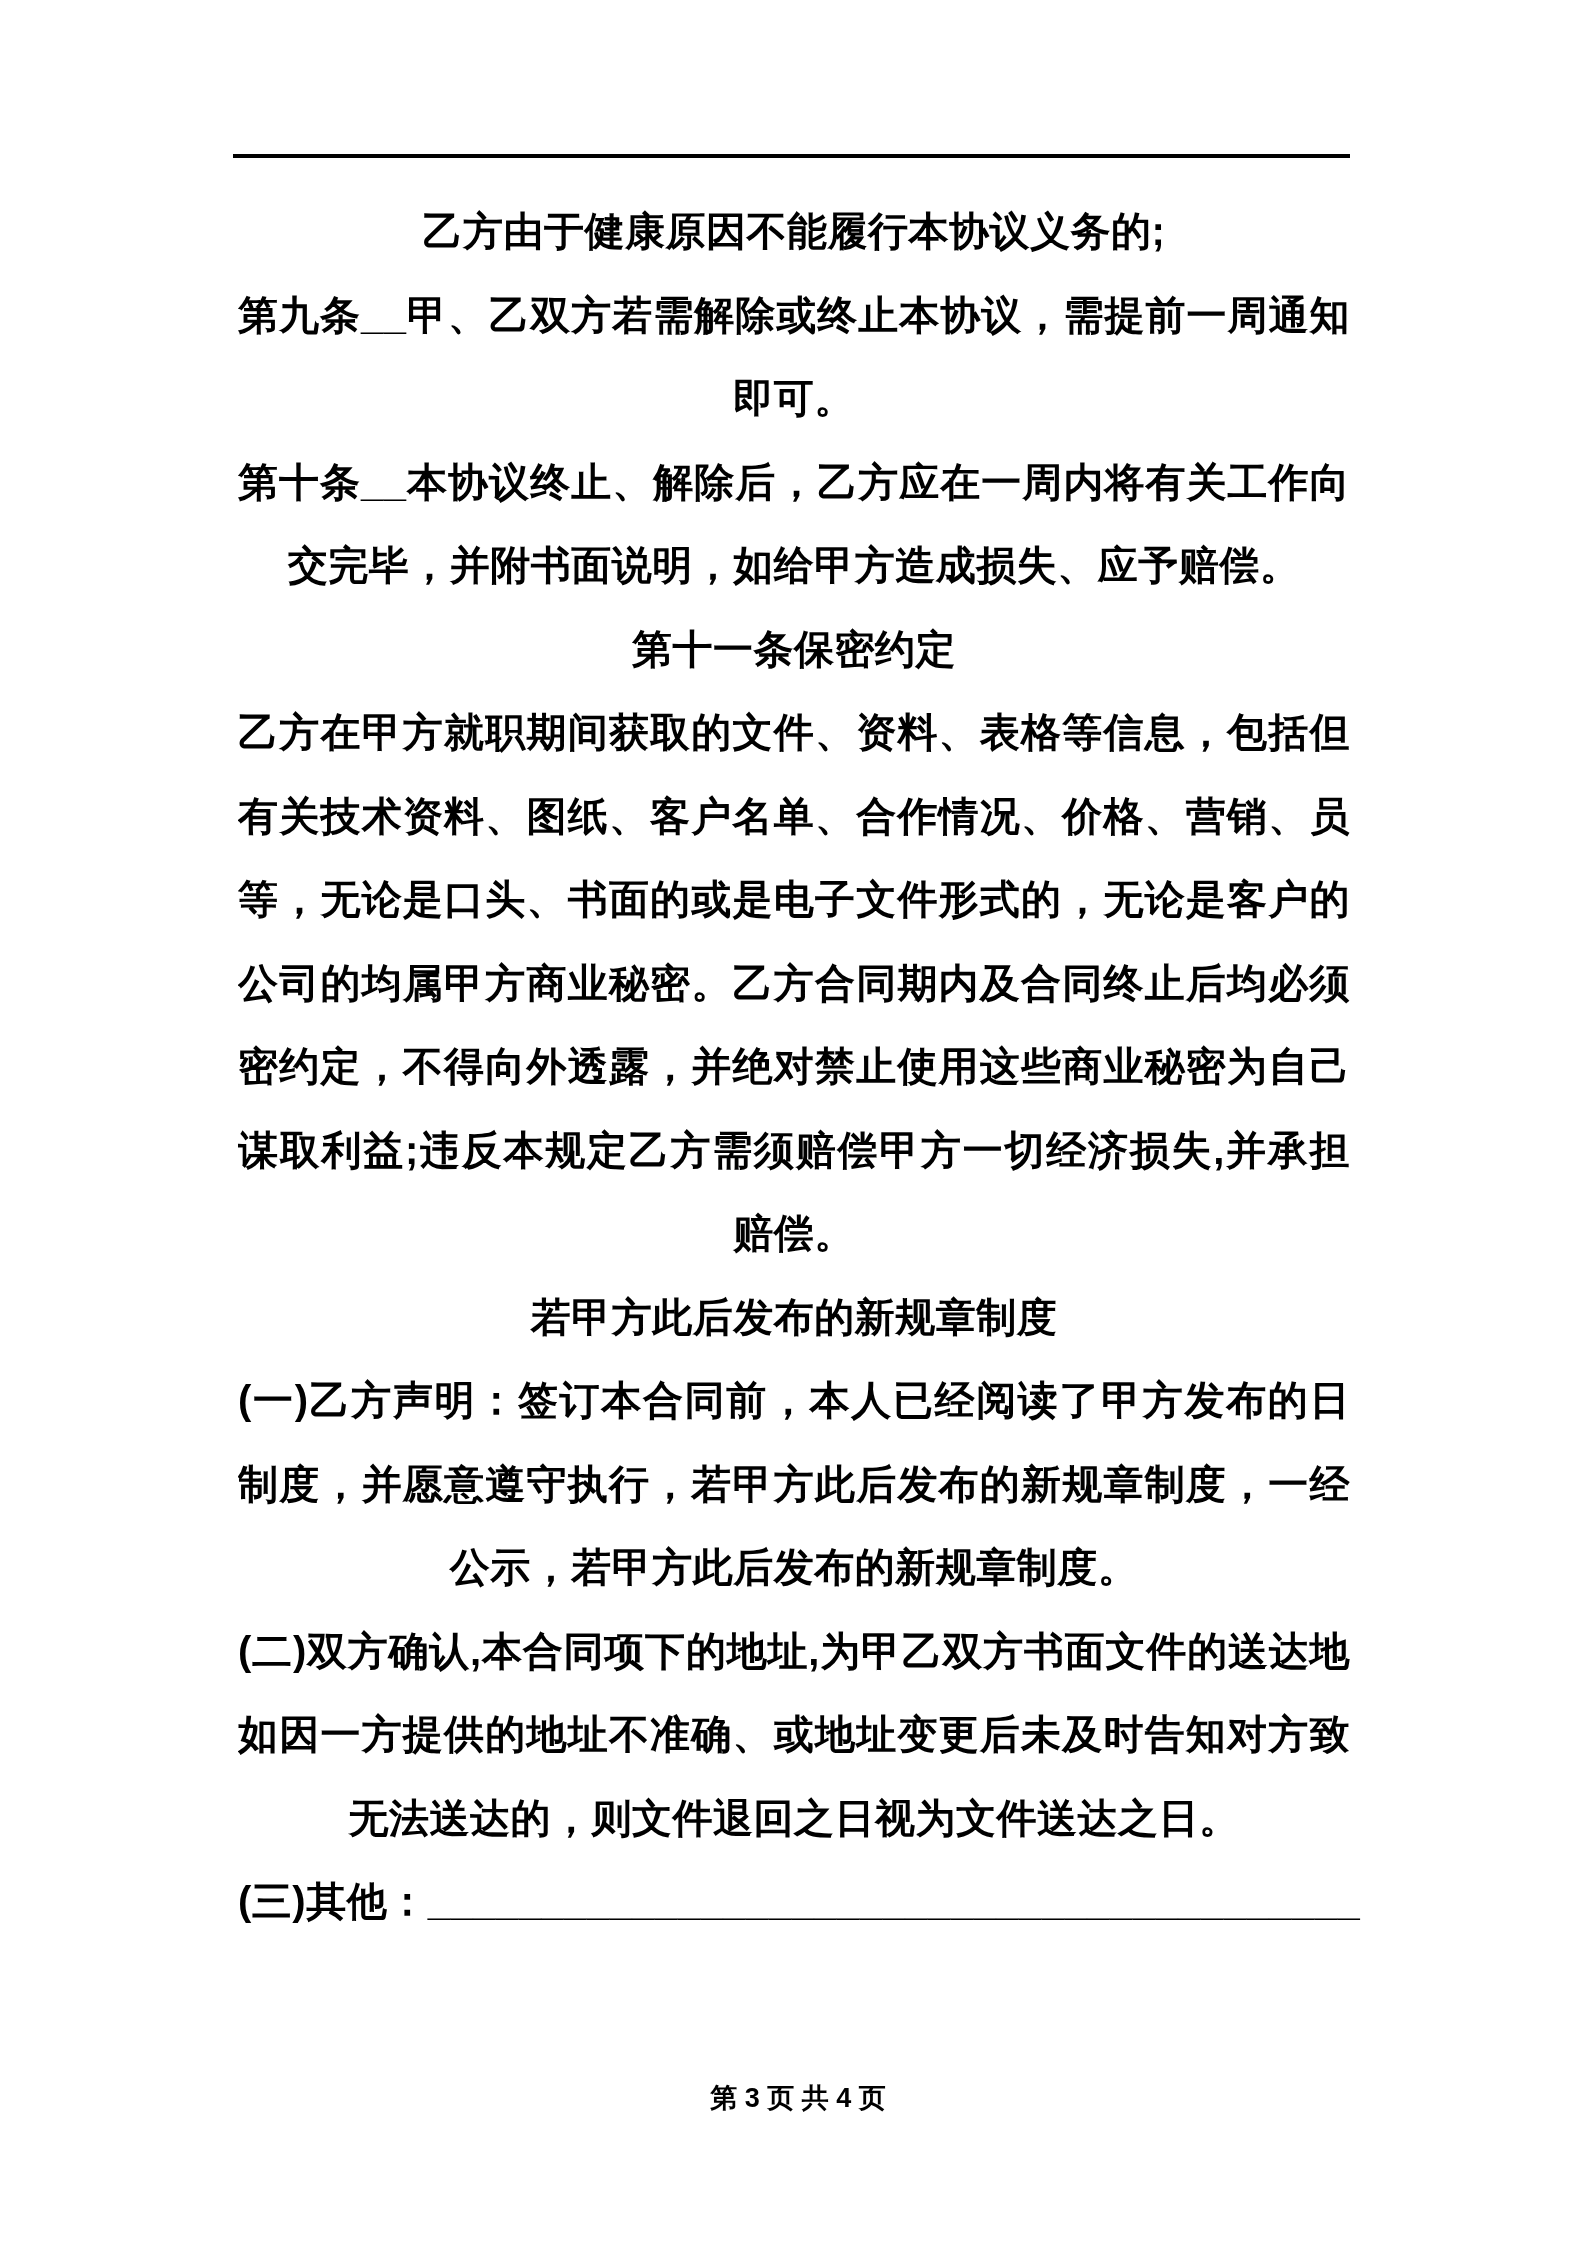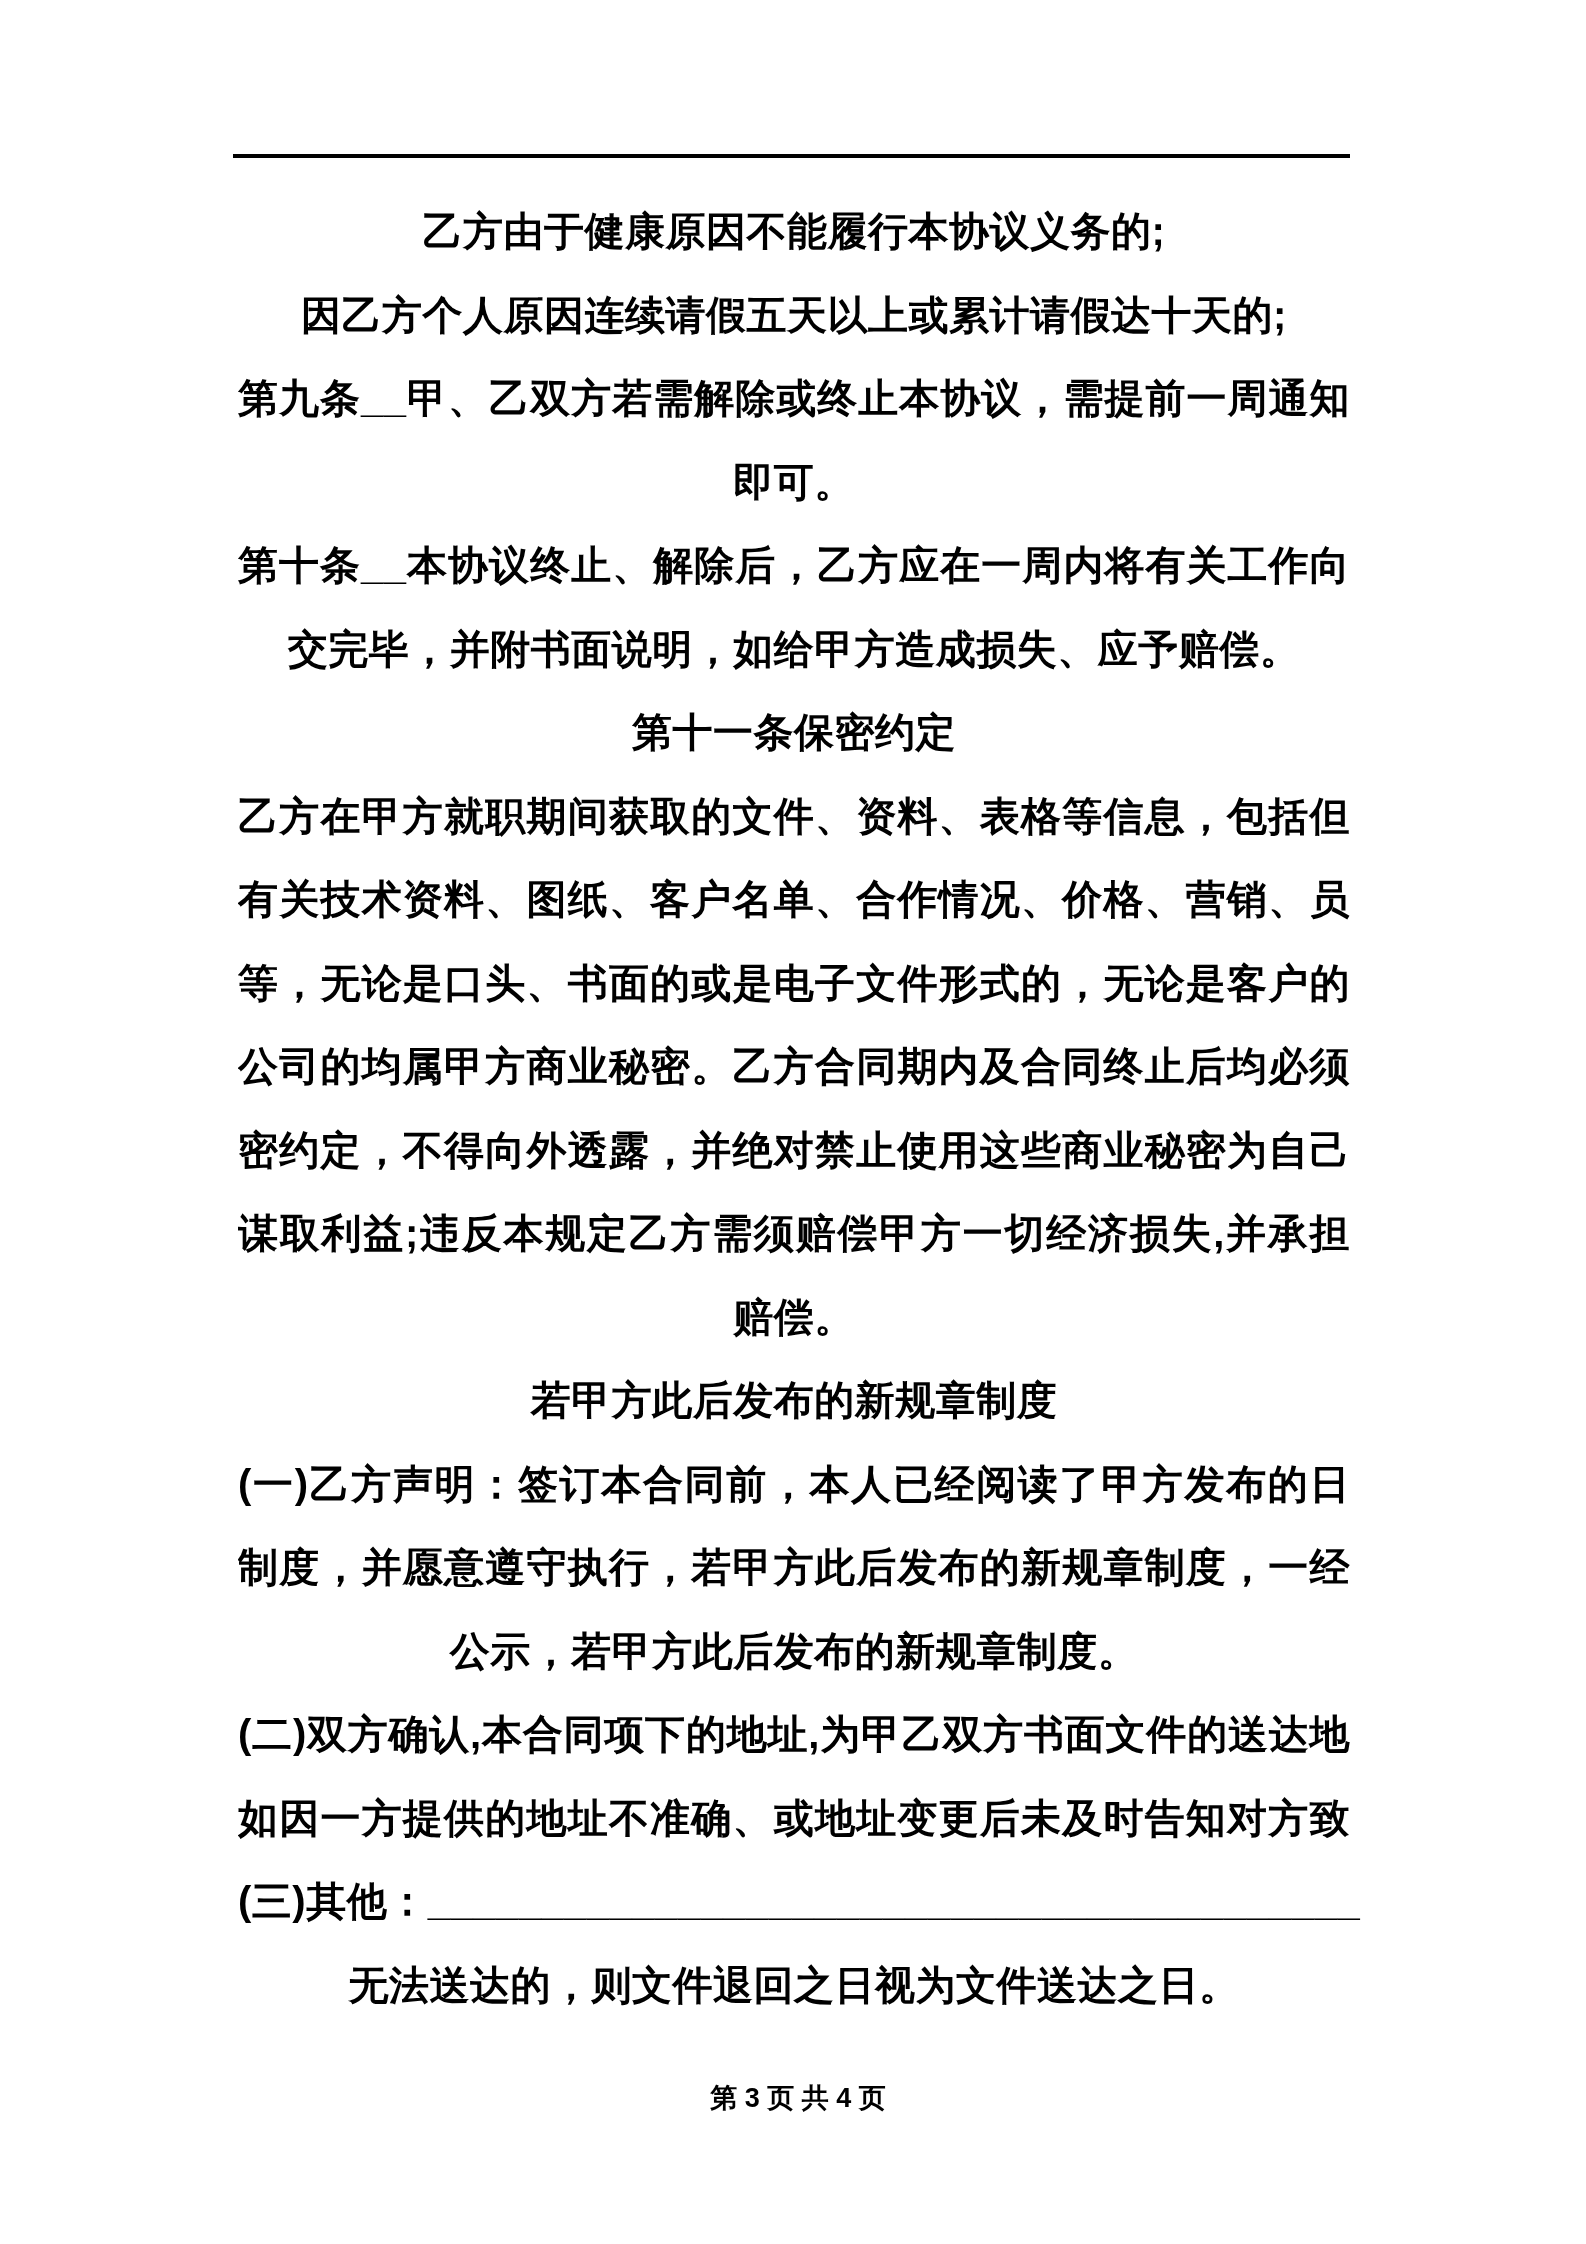--- a/index.html
+++ b/index.html
@@ -57,36 +57,35 @@
     line-height: 40px;
   }
 </style>
 </head>
 <body>
 
 <div class="page">
   <div class="header-rule"></div>
   <div class="content" id="doc-content">
       <div class="doc-line">乙方由于健康原因不能履行本协议义务的;</div>
-      <div class="doc-line">因乙方个人原因连续请假五天以上或累计请假达十天的;</div>
       <div class="doc-line fill">第九条__甲、乙双方若需解除或终止本协议，需提前一周通知另一方</div>
       <div class="doc-line">即可。</div>
       <div class="doc-line fill">第十条__本协议终止、解除后，乙方应在一周内将有关工作向甲方移</div>
       <div class="doc-line">交完毕，并附书面说明，如给甲方造成损失、应予赔偿。</div>
       <div class="doc-line">第十一条保密约定</div>
       <div class="doc-line fill">乙方在甲方就职期间获取的文件、资料、表格等信息，包括但不限于</div>
       <div class="doc-line fill">有关技术资料、图纸、客户名单、合作情况、价格、营销、员工薪酬</div>
       <div class="doc-line fill">等，无论是口头、书面的或是电子文件形式的，无论是客户的或是本</div>
       <div class="doc-line fill">公司的均属甲方商业秘密。乙方合同期内及合同终止后均必须遵守保</div>
       <div class="doc-line fill">密约定，不得向外透露，并绝对禁止使用这些商业秘密为自己或他人</div>
       <div class="doc-line fill">谋取利益;违反本规定乙方需须赔偿甲方一切经济损失,并承担____</div>
       <div class="doc-line">赔偿。</div>
       <div class="doc-line">若甲方此后发布的新规章制度</div>
       <div class="doc-line fill">(一)乙方声明：签订本合同前，本人已经阅读了甲方发布的日常规章</div>
       <div class="doc-line fill">制度，并愿意遵守执行，若甲方此后发布的新规章制度，一经发布或</div>
       <div class="doc-line">公示，若甲方此后发布的新规章制度。</div>
       <div class="doc-line fill">(二)双方确认,本合同项下的地址,为甲乙双方书面文件的送达地址，</div>
       <div class="doc-line fill">如因一方提供的地址不准确、或地址变更后未及时告知对方致使文件</div>
+      <div class="doc-line">无法送达的，则文件退回之日视为文件送达之日。</div>
       <div class="doc-line">(三)其他：_________________________________________</div>
-      <div class="doc-line">无法送达的，则文件退回之日视为文件送达之日。</div>
     </div>
   <div class="footer">第 3 页 共 4 页</div>
 </div>
 
 </body></html>

